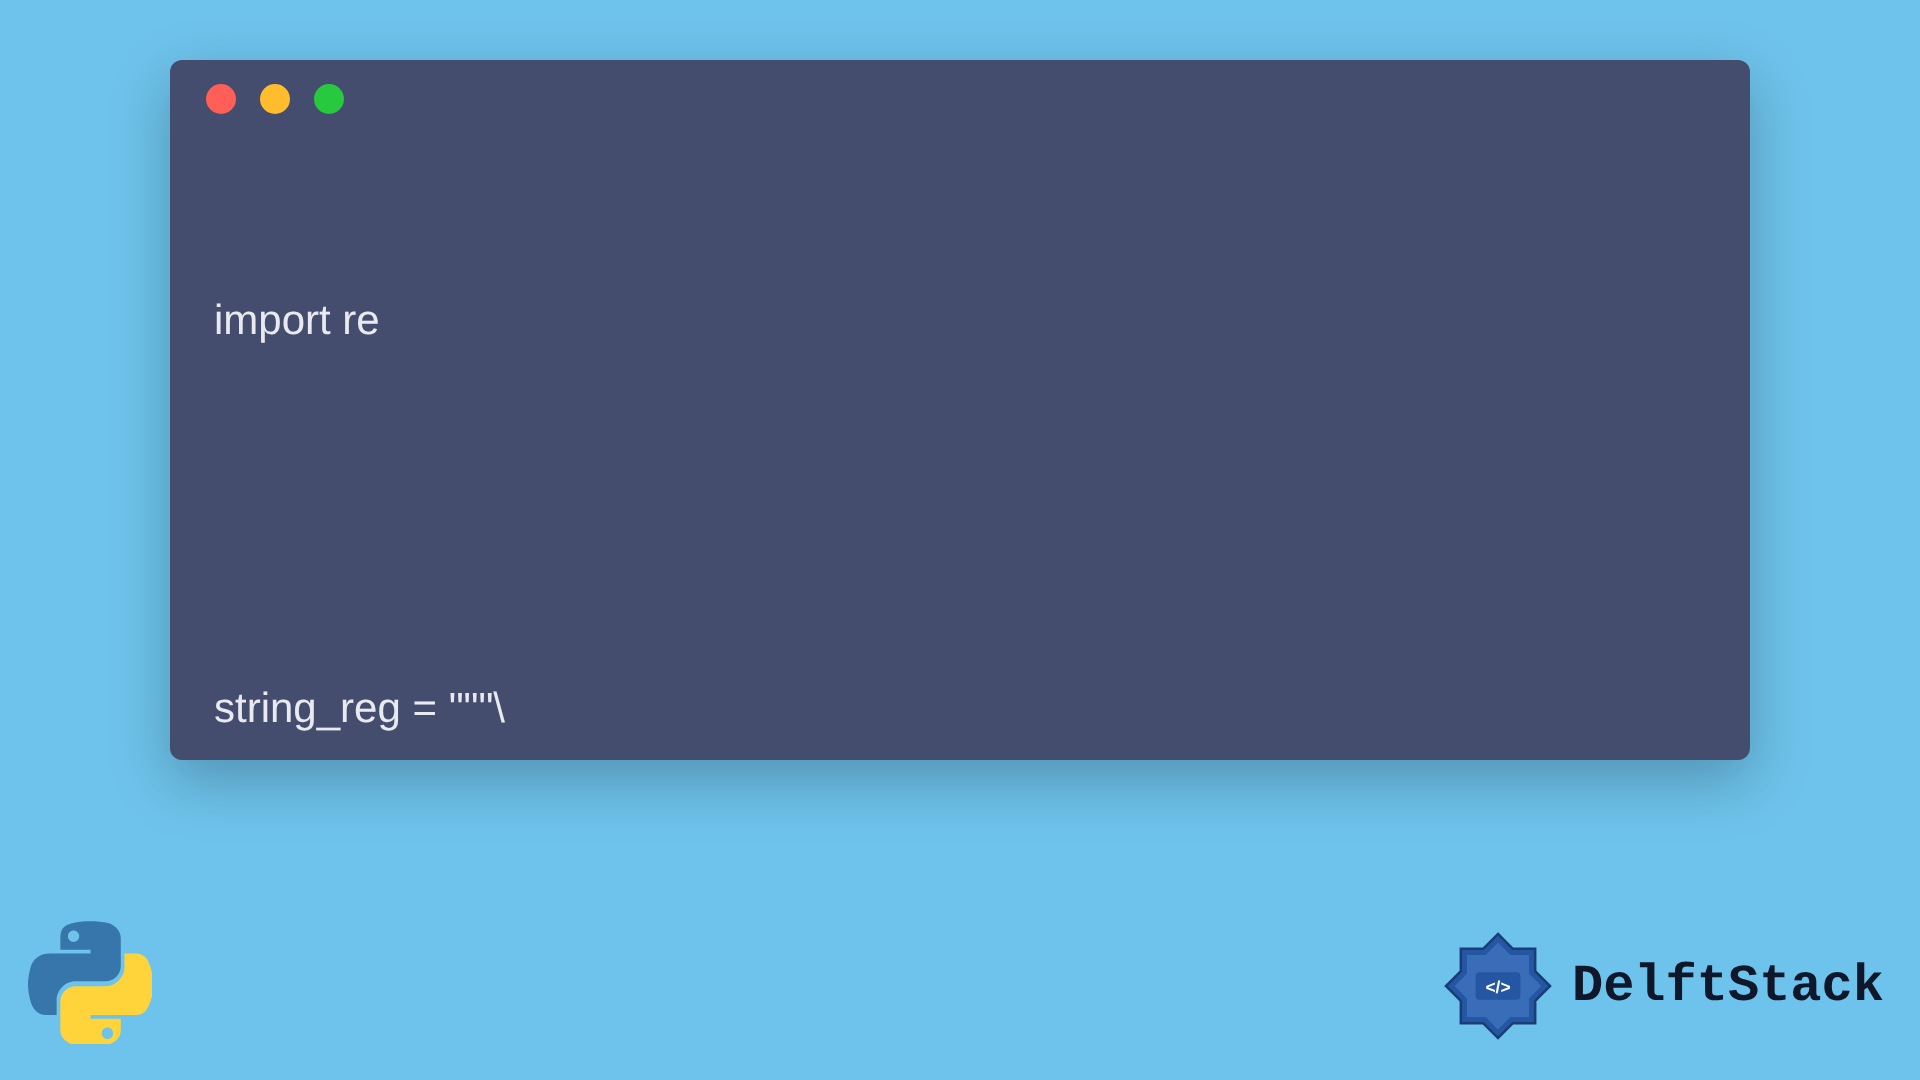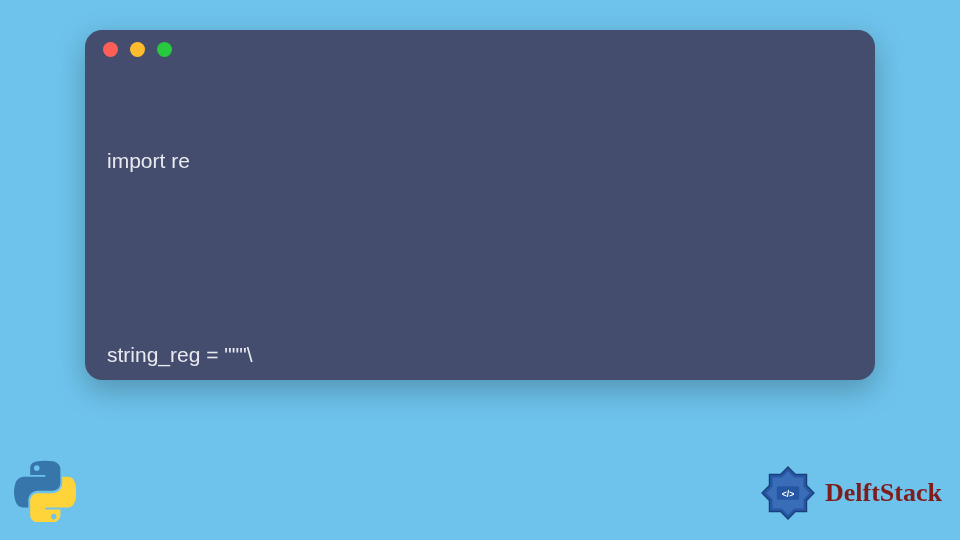--- a/index.html
+++ b/index.html
@@ -14,21 +14,21 @@
       position: relative;
       font-family: -apple-system, BlinkMacSystemFont, "Segoe UI", Arial, sans-serif;
     }
     .code-window {
       position: absolute;
       top: 30px;
       left: 85px;
       width: 790px;
       height: 350px;
       background: #454d6e;
-      border-radius: 17px;
+      border-radius: 6px;
       box-shadow: 0 10px 30px rgba(0,0,0,0.25);
       overflow: hidden;
     }
     .titlebar {
       height: 38px;
       display: flex;
       align-items: center;
       padding-left: 18px;
       gap: 12px;
     }
@@ -69,22 +69,22 @@
       align-items: center;
       gap: 6px;
     }
     .delft-icon {
       width: 62px;
       height: 62px;
     }
     .delft-text {
       font-size: 26px;
       font-weight: 600;
-      color: #7f1d1d;
-      font-family: Liberation Serif, serif;
+      color: #0f172a;
+      font-family: Liberation Mono, monospace;
     }
   </style>
 </head>
 <body>
 
 <div class="code-window">
   <div class="titlebar">
     <div class="dot dot-red"></div>
     <div class="dot dot-yellow"></div>
     <div class="dot dot-green"></div>

